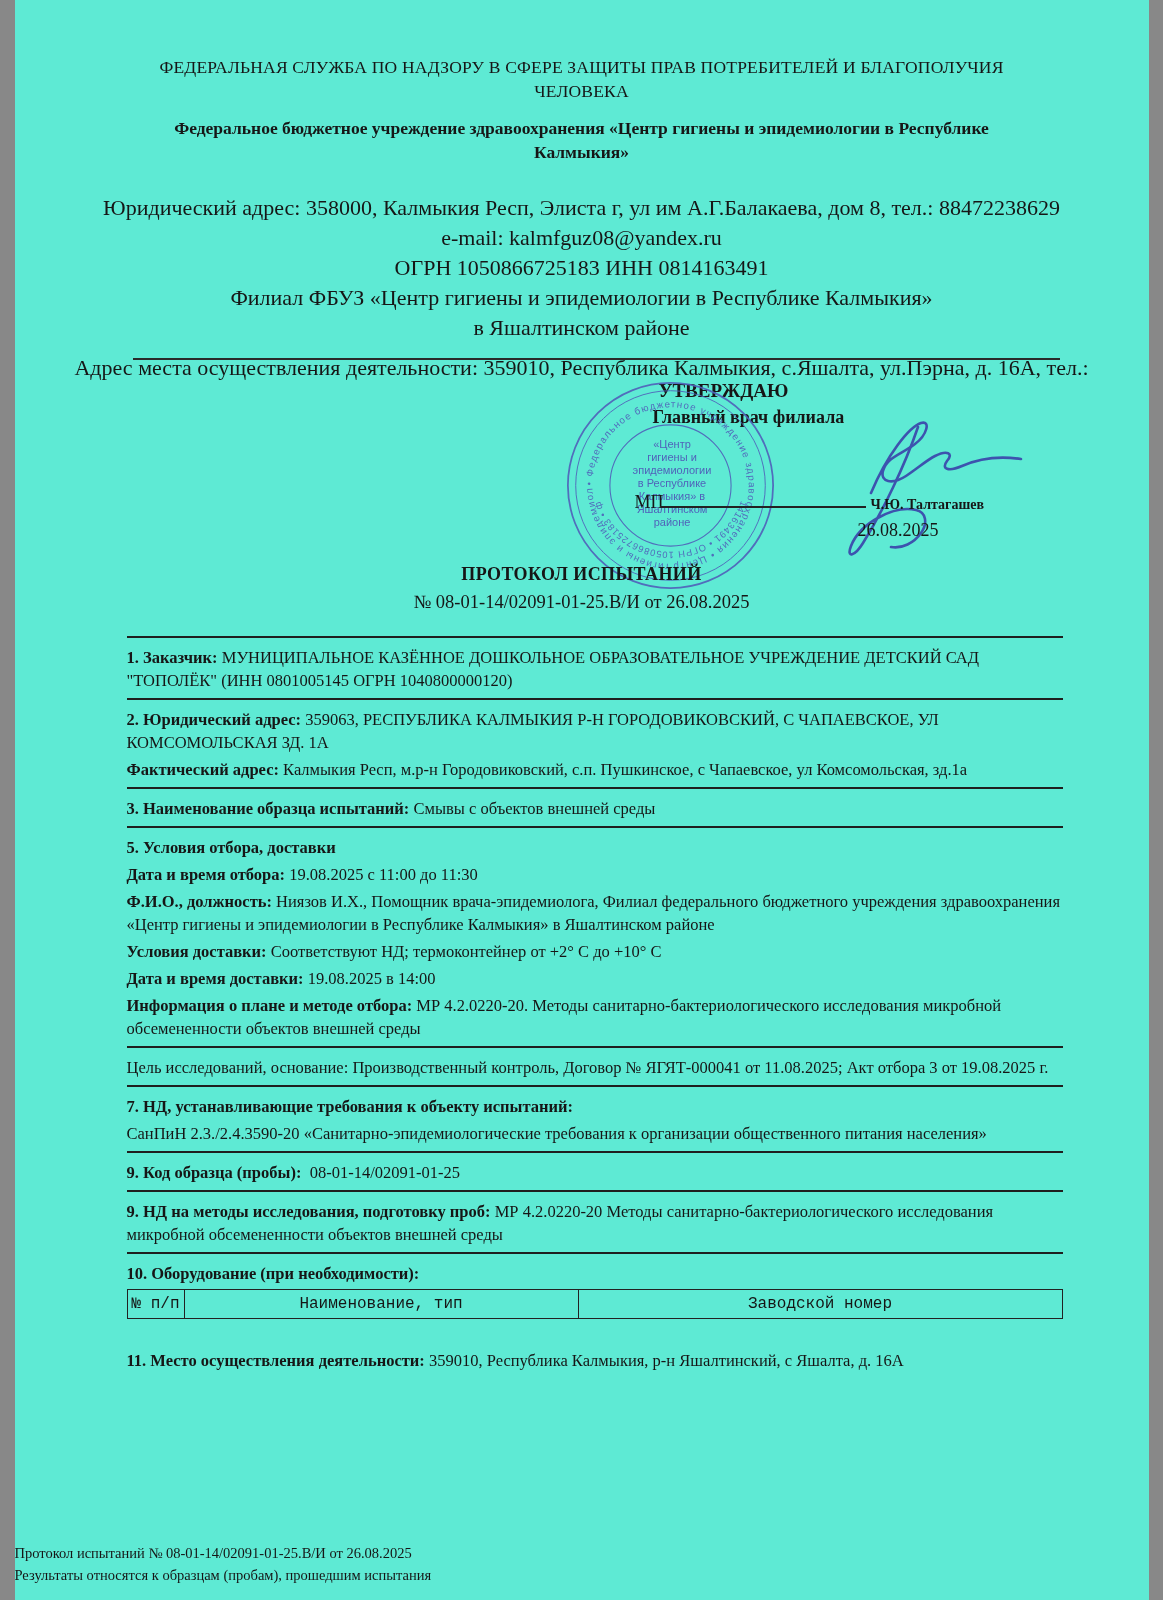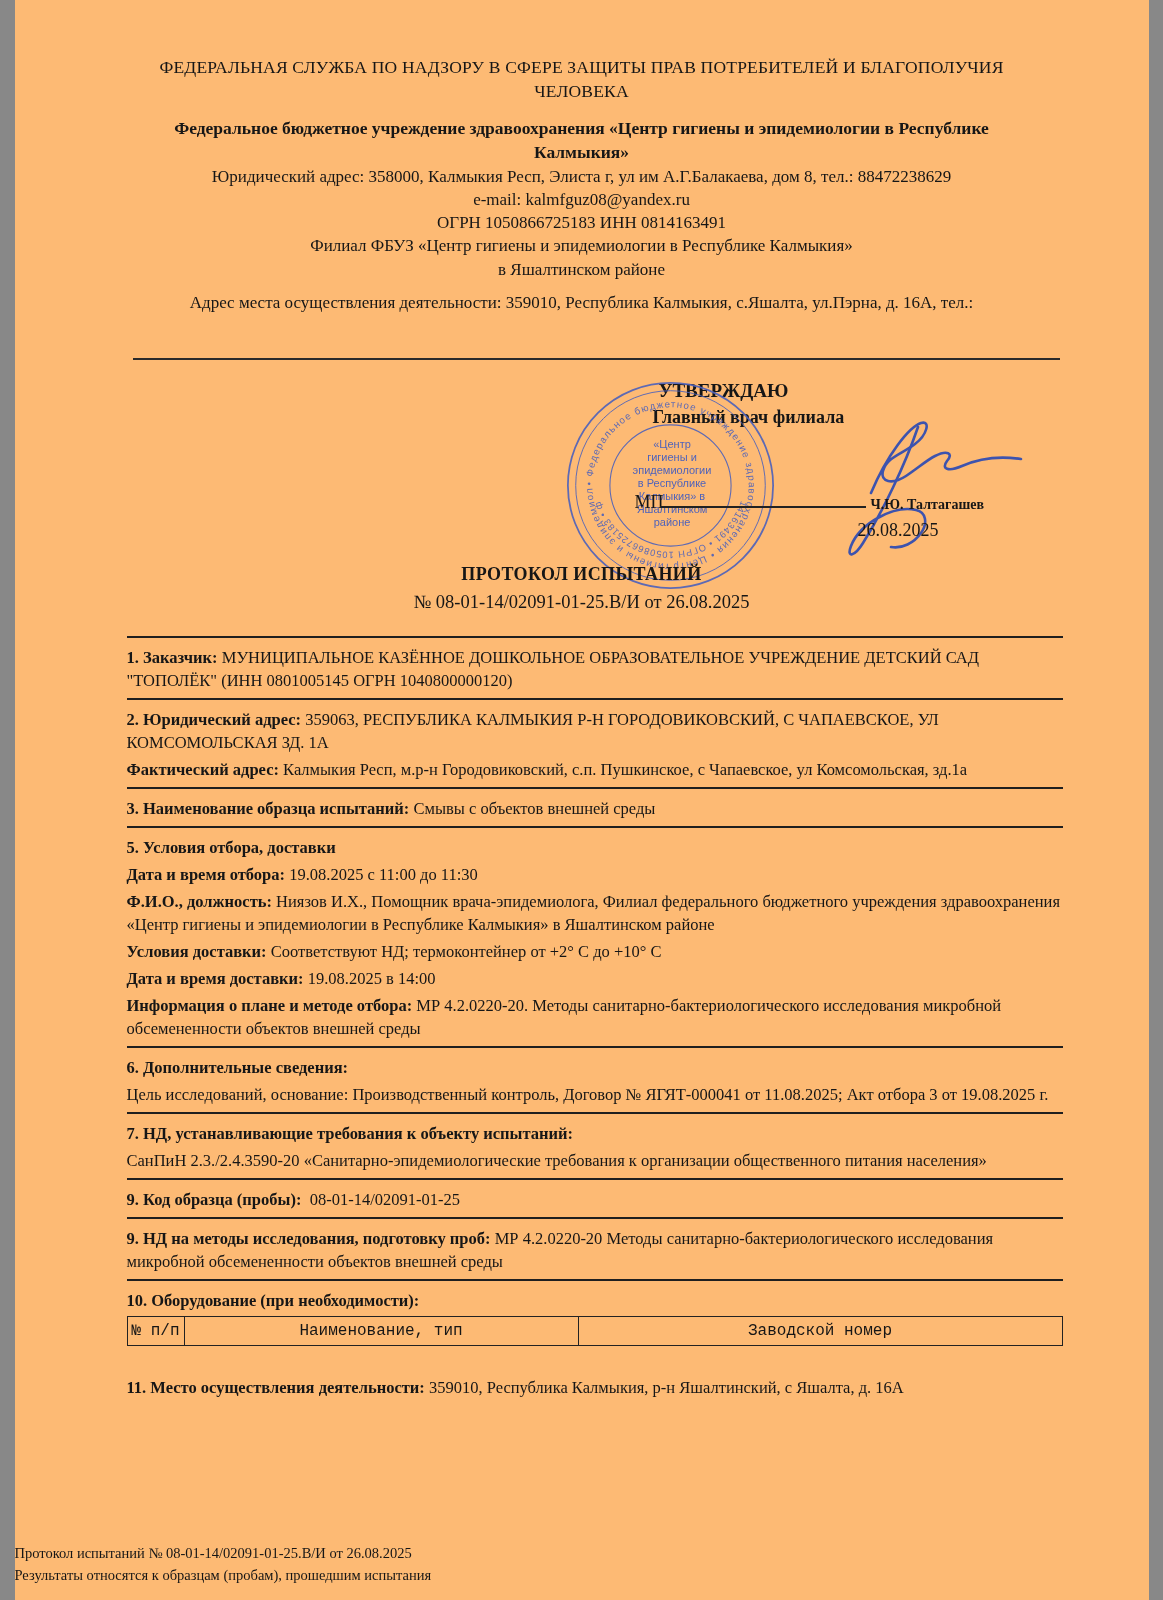--- a/index.html
+++ b/index.html
@@ -1,29 +1,29 @@
 <!DOCTYPE html>
 <html lang="ru"><head>
 <meta charset="utf-8">
 <style>
   html,body{margin:0;padding:0;background:#888;}
   .page{
     position:relative;
     width:1134px;height:1600px;
     margin:0 auto;
-    background:#fdba74;
+    background:#5eead4;
     font-family:"Liberation Serif","DejaVu Serif",serif;
     color:#161616;
     overflow:hidden;
   }
   
   .letterhead{position:absolute;top:56px;left:0;width:100%;text-align:center;}
   .agency{font-size:17.5px;line-height:1.35;width:940px;margin:0 auto;letter-spacing:.2px;}
   .org{font-size:17.5px;font-weight:bold;line-height:1.35;width:900px;margin:14px auto 0;}
-  .addr-block{margin-top:0;font-size:17px;line-height:1.37;}
+  .addr-block{margin-top:28px;font-size:22px;line-height:1.37;}
   .addr-block div{margin:0;}
   .addr-gap{height:10px;}
   .head-rule{position:absolute;top:358px;left:118px;width:927px;border-top:2.5px solid #2a2a2a;}
   
   .approve-title{position:absolute;top:380px;left:644px;font-size:19px;font-weight:bold;}
   .approve-pos{position:absolute;top:407px;left:638px;font-size:18px;font-weight:bold;}
   .mp{position:absolute;top:492px;left:620px;font-size:18px;}
   .sig-rule{position:absolute;top:506px;left:645px;width:206px;border-top:2px solid #222;}
   .signer{position:absolute;top:497px;left:856px;font-size:14px;font-weight:bold;white-space:nowrap;}
   .sig-date{position:absolute;top:520px;left:843px;font-size:18px;}
@@ -139,21 +139,20 @@
     <div class="sec">
       <p><b>5. Условия отбора, доставки</b></p>
       <p><b>Дата и время отбора:</b> <span>19.08.2025 с 11:00 до 11:30</span></p>
       <p><b>Ф.И.О., должность:</b> <span>Ниязов И.Х., Помощник врача-эпидемиолога, Филиал федерального бюджетного учреждения здравоохранения «Центр гигиены и эпидемиологии в Республике Калмыкия» в Яшалтинском районе</span></p>
       <p><b>Условия доставки:</b> <span>Соответствуют НД; термоконтейнер от +2° С до +10° С</span></p>
       <p><b>Дата и время доставки:</b> <span>19.08.2025 в 14:00</span></p>
       <p><b>Информация о плане и методе отбора:</b> <span>МР 4.2.0220-20. Методы санитарно-бактериологического исследования микробной обсемененности объектов внешней среды</span></p>
     </div>
 
     <div class="sec">
-      <p><b>6. Дополнительные сведения:</b></p>
       <p><span>Цель исследований, основание: Производственный контроль, Договор № ЯГЯТ-000041 от 11.08.2025; Акт отбора 3 от 19.08.2025 г.</span></p>
     </div>
 
     <div class="sec">
       <p><b>7. НД, устанавливающие требования к объекту испытаний:</b></p>
       <p><span>СанПиН 2.3./2.4.3590-20 «Санитарно-эпидемиологические требования к организации общественного питания населения»</span></p>
     </div>
 
     <div class="sec">
       <p><b>9. Код образца (пробы):</b>&nbsp; <span>08-01-14/02091-01-25</span></p>

